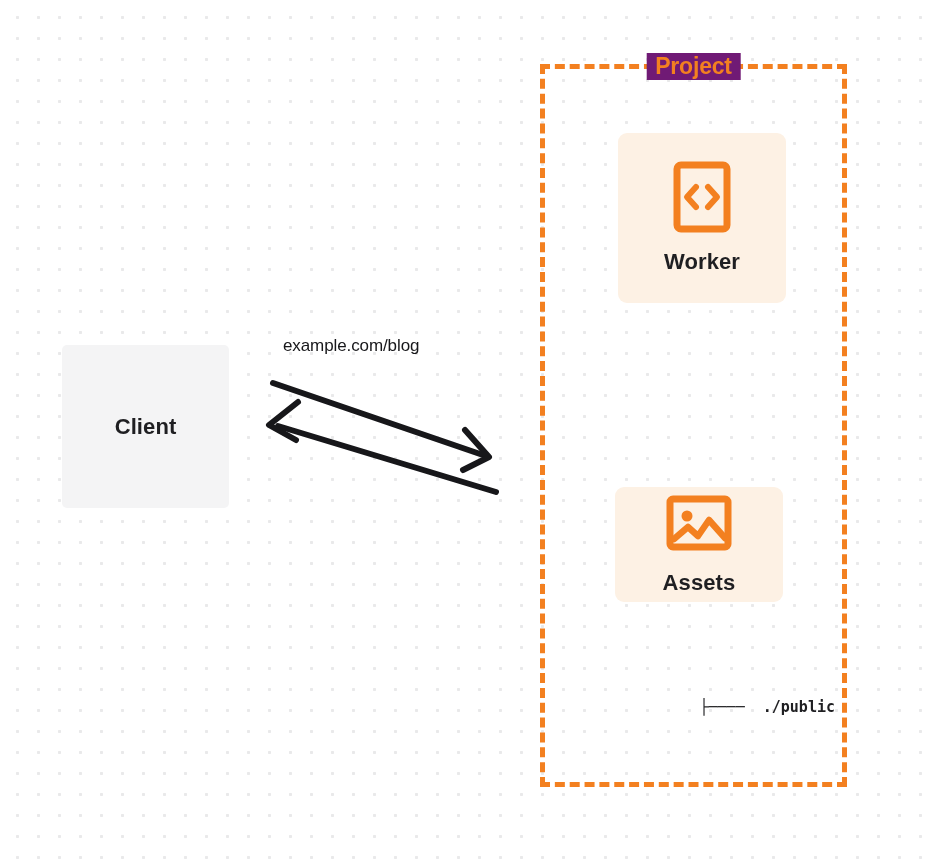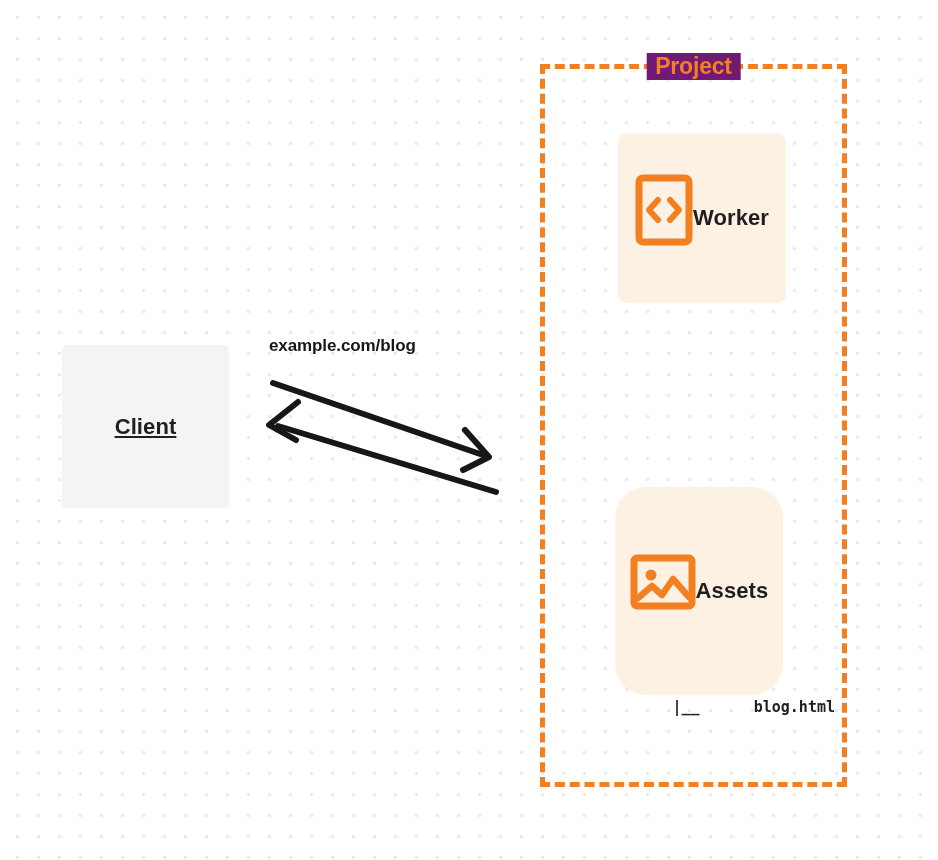--- a/index.html
+++ b/index.html
@@ -30,43 +30,42 @@
     border-radius: 5px;
     display: flex;
     align-items: center;
     justify-content: center;
   }
   #client-node .node-label {
     font-size: 22px;
     font-weight: 700;
     color: #1f1f22;
     letter-spacing: .1px;
-    text-decoration: underline;
   }
 
   
   #connection {
     position: absolute;
     left: 250px;
     top: 330px;
     width: 270px;
     height: 185px;
   }
   #connection svg {
     position: absolute;
     left: 0;
     top: 0;
     overflow: visible;
   }
   #request-label {
     position: absolute;
-    left: 19px;
+    left: 33px;
     top: 6px;
     font-size: 17px;
-    font-weight: 700;
+    font-weight: 400;
     color: #17171a;
     white-space: nowrap;
     letter-spacing: -.1px;
   }
 
   
   #project-group {
     position: absolute;
     left: 540px;
     top: 64px;
@@ -89,33 +88,33 @@
     letter-spacing: -.2px;
   }
 
   
   .card {
     position: absolute;
     width: 168px;
     background: #fdf1e4;
     border-radius: 9px;
     display: flex;
+    flex-direction: column;
     align-items: center;
     justify-content: center;
   }
   #worker-card {
     left: 73px;
     top: 64px;
     height: 170px;
   }
   #assets-card {
     left: 70px;
     top: 418px;
-    height: 208px;
-    border-radius: 31px;
+    height: 115px;
   }
   .card .card-icon {
     display: block;
     line-height: 0;
   }
   #worker-card .card-icon { margin-bottom: 16px; }
   #assets-card .card-icon { margin-bottom: 18px; }
   .card .card-label {
     font-size: 22px;
     font-weight: 700;
@@ -183,16 +182,16 @@
       <svg width="66" height="58" viewBox="0 0 66 58">
         <rect x="4" y="5" width="58" height="48" rx="3" ry="3" fill="none" stroke="#f38020" stroke-width="7"></rect>
         <circle cx="21" cy="22" r="5.5" fill="#f38020"></circle>
         <polyline points="8,45 22,33 32,42 43,26 59,44" fill="none" stroke="#f38020" stroke-width="6.5" stroke-linecap="round" stroke-linejoin="round"></polyline>
       </svg>
     </span>
     <span class="card-label">Assets</span>
   </div>
 
   <div id="file-tree">
-    <span class="tree-row">|__      blog.html</span>
+    <span class="tree-row">├────  ./public</span>
     
   </div>
 </div>
 
 </body></html>

